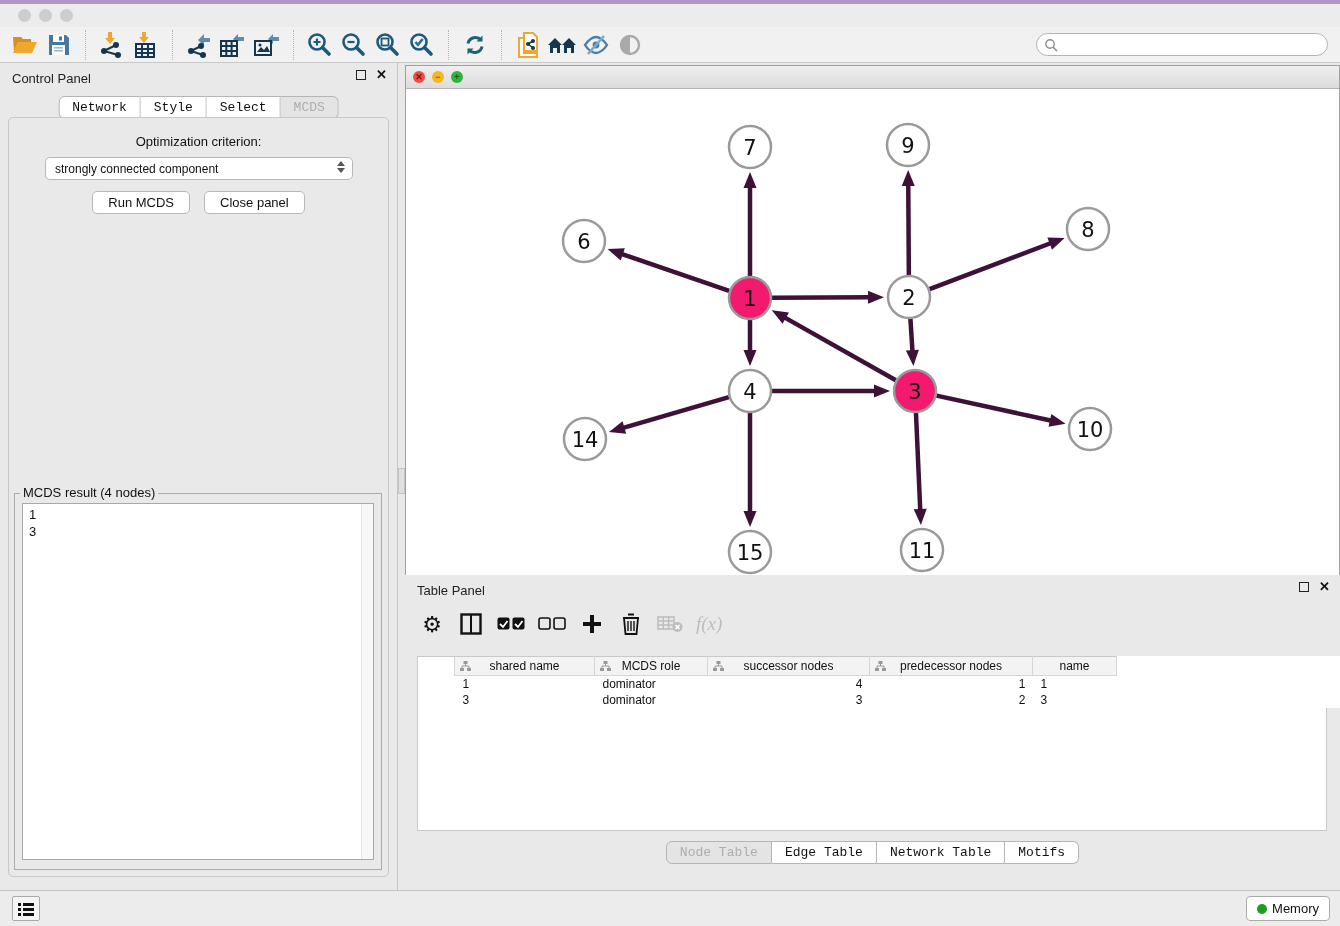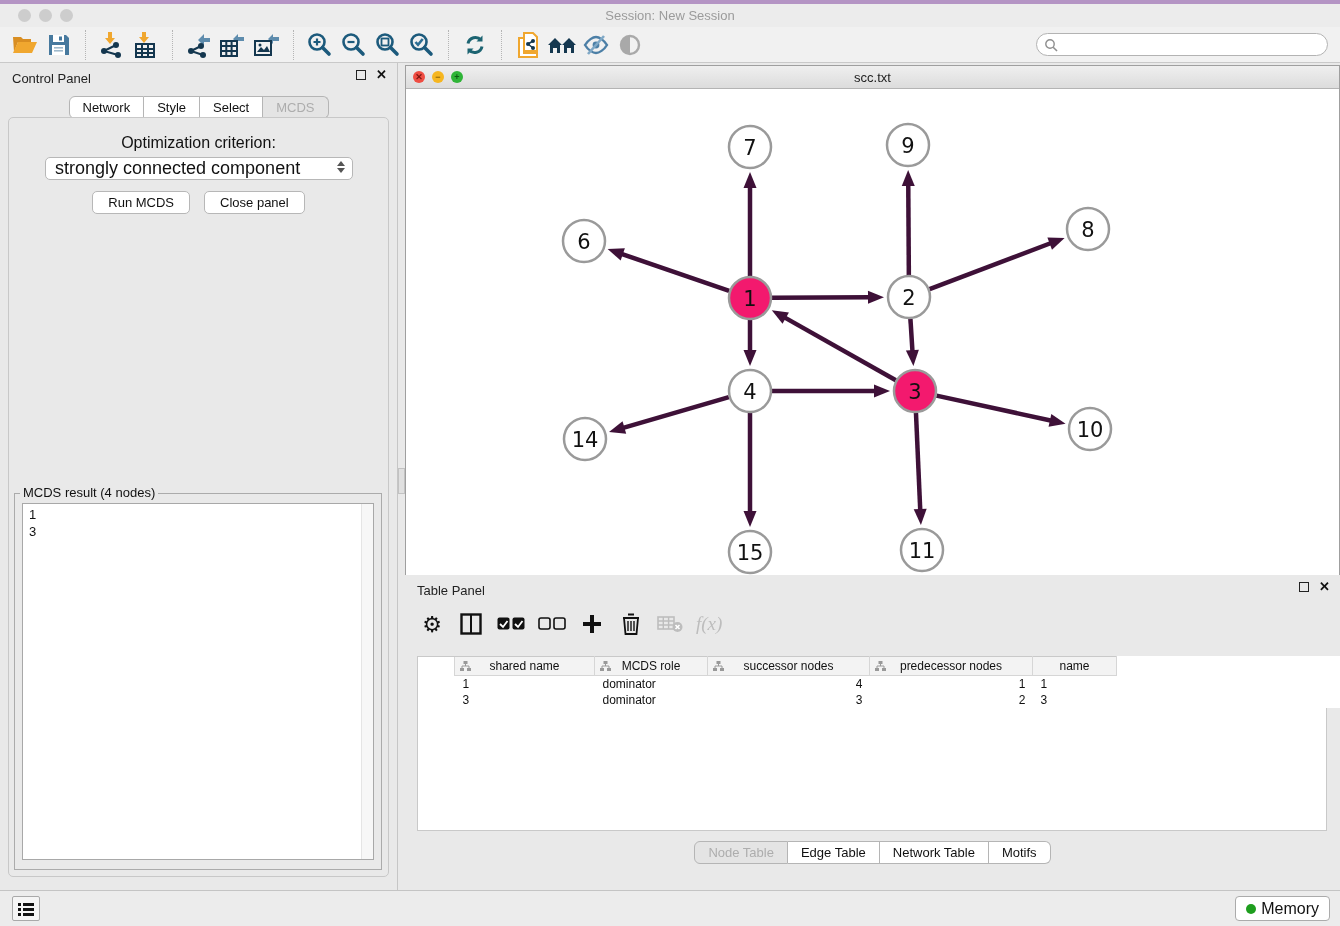--- a/index.html
+++ b/index.html
@@ -24,29 +24,29 @@
 
   
   .control-panel { position:absolute; left:0; top:63px; width:398px; height:827px; background:#E9E9E9;
                    border-right:1px solid #C6C6C6;padding-left:33px; }
   .panel-title { position:absolute; left:12px; top:8px; font-size:13px; color:#222; }
   .panel-btns { position:absolute; right:10px; top:7px; display:flex; gap:10px; align-items:center; }
   .float-btn { width:10px; height:10px; border:1.5px solid #222; display:inline-block; }
   .close-btn { font-size:13px; font-weight:bold; color:#111; line-height:10px; }
 
   .cp-tabs { position:absolute; top:33px; left:50%; transform:translateX(-50%); display:flex; }
-  .tab { font-size:13px; padding:3px 13px; background:#FFF; border:1px solid #B5B5B5; border-left:none; color:#111; }
+  .tab { font-size:13px; padding:3px 13px; background:#FFF; border:1px solid #B5B5B5; border-left:none; color:#111;font-family:Liberation Mono, monospace; }
   .tab:first-child { border-left:1px solid #B5B5B5; border-radius:6px 0 0 6px; }
   .tab.sel-gray { background:#E4E4E4; color:#ADADAD; border-radius:0 6px 6px 0; }
 
   .tab-body { position:absolute; left:8px; top:54px; width:381px; height:760px; background:#E9E9E9;
               border:1px solid #C8C8C8; border-radius:5px; }
-  .opt-label { position:absolute; top:71px; left:0; right:0; text-align:center; font-size:16px; color:#111; }
+  .opt-label { position:absolute; top:71px; left:0; right:0; text-align:center; font-size:13px; color:#111; }
   .criterion-select { position:absolute; top:94px; left:45px; width:308px; height:23px; background:#FFF;
-              border:1px solid #B7B7B7; border-radius:5px; font-size:18px; color:#111;
+              border:1px solid #B7B7B7; border-radius:5px; font-size:12px; color:#111;
               display:flex; align-items:center; padding-left:9px; }
   .stepper { position:absolute; right:7px; top:3px; display:flex; flex-direction:column; gap:2px; align-items:center; }
   .arr-up { width:0; height:0; border-left:4px solid transparent; border-right:4px solid transparent; border-bottom:5px solid #555; }
   .arr-dn { width:0; height:0; border-left:4px solid transparent; border-right:4px solid transparent; border-top:5px solid #555; }
   .cp-buttons { position:absolute; top:128px; left:0; right:0; display:flex; justify-content:center; gap:14px; }
   .mac-btn { background:#FFF; border:1px solid #B7B7B7; border-radius:5px; font-size:13px; color:#111;
              padding:3px 15px; font-family:"Liberation Sans",sans-serif; }
 
   .mcds-group { position:absolute; left:14px; right:15px; top:430px; height:377px; border:1px solid #ABABAB; }
   .mcds-legend { position:absolute; top:-9px; left:5px; background:#E9E9E9; padding:0 3px; font-size:13px; color:#111; }
@@ -87,36 +87,35 @@
   .node-table td.num { text-align:right; padding-right:7px; }
   .table-white-bg { position:absolute; left:12px; top:81px; width:910px; height:175px; background:#FFF;
                     border:1px solid #C9C9C9; }
   .tp-tabs { position:absolute; left:0; right:0; top:266px; display:flex; justify-content:center; }
 
   
   .statusbar { position:absolute; left:0; bottom:0; right:0; height:36px; background:#ECECEC; border-top:1px solid #C4C4C4; }
   .list-btn { position:absolute; left:12px; top:5px; width:28px; height:25px; background:#F5F5F5;
               border:1px solid #A9A9A9; border-radius:2px; display:flex; align-items:center; justify-content:center; }
   .memory-btn { position:absolute; right:10px; top:5px; height:25px; background:#FFF; border:1px solid #ABABAB;
-                border-radius:4px; display:flex; align-items:center; gap:5px; padding:0 10px; font-size:16px; color:#111; }
+                border-radius:4px; display:flex; align-items:center; gap:5px; padding:0 10px; font-size:13px; color:#111; }
   .green-dot { width:10px; height:10px; border-radius:50%; background:#1E9E1E; }
 </style>
 </head>
 <body>
 
 <div id="app">
 
   <div class="purple-strip"></div>
   <div class="titlebar">
     <div class="traffic-inactive">
       <div class="dot"></div>
       <div class="dot"></div>
       <div class="dot"></div>
     </div>
-    <div class="win-title">Session: New Session</div>
   </div>
 
   <div class="toolbar">
     <div class="tbtn">
       <svg width="26" height="22" viewBox="0 0 26 22">
         <path d="M1 3h8l2 2h8v3H6L2 18z" fill="#D98E22"></path>
         <path d="M6 8h19l-5 11H1z" fill="#F0A72F"></path>
       </svg>
     </div>
     <div class="tbtn">
@@ -287,21 +286,20 @@
     </div>
   </div>
 
   <div class="net-window">
     <div class="net-titlebar">
       <div class="traffic-active">
         <div class="tl red">✕</div>
         <div class="tl yellow">−</div>
         <div class="tl green">+</div>
       </div>
-      <div class="net-title">scc.txt</div>
     </div>
     <div class="net-canvas">
       <svg id="graph-svg" width="933" height="503">
           <line x1="344" y1="187" x2="344" y2="96" stroke="#3E1138" stroke-width="4.5"></line>
           <polygon points="344,83 350.5,99 337.5,99" fill="#3E1138"></polygon>
           <line x1="323.1924875913935" y1="201.85525176330984" x2="213.94024870577482" y2="164.34092877246488" stroke="#3E1138" stroke-width="4.5"></line>
           <polygon points="201.64490046432553,160.11903208714793 218.88858510415236,159.16753850219797 214.6666884188354,171.46288674364726" fill="#3E1138"></polygon>
           <line x1="365.9995649035371" y1="208.86163795658152" x2="465.0007515302541" y2="208.23898898408643" stroke="#3E1138" stroke-width="4.5"></line>
           <polygon points="478.00049442779874,208.1572295947937 462.04169055623635,214.757727984234 461.9599311669436,201.75798508668936" fill="#3E1138"></polygon>
           <line x1="344" y1="231" x2="344" y2="264" stroke="#3E1138" stroke-width="4.5"></line>

